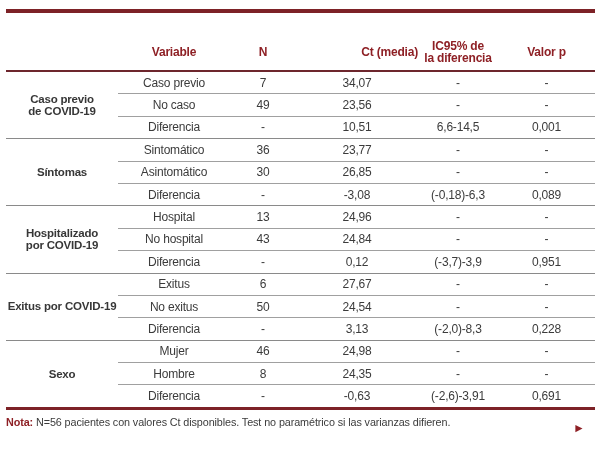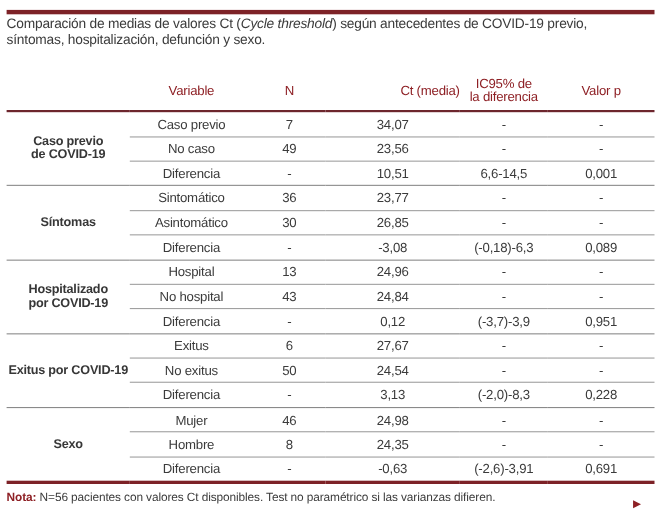--- a/index.html
+++ b/index.html
@@ -14,21 +14,21 @@
     margin:0;padding:0;width:602px;height:472px;overflow:hidden;background:#ffffff;
     font-family:"Liberation Sans","DejaVu Sans",sans-serif;
   }
   .page{width:602px;height:472px;box-sizing:border-box;padding:0 7px 0 6px;}
   .top-rule{margin-top:9px;height:4px;background:var(--rule_heavy);}
   .table-label{margin-top:3px;font-size:13px;line-height:14px;color:var(--accent);letter-spacing:-0.2px;}
   .caption{margin-top:1px;font-size:12.5px;line-height:14.6px;color:var(--text);letter-spacing:-0.2px;white-space:nowrap;}
   .caption i{font-style:italic;}
   table.ct-table{margin-top:21px;border-collapse:collapse;table-layout:fixed;width:589px;letter-spacing:-0.2px;}
   thead th{
-    height:36px;vertical-align:middle;font-size:12px;line-height:12.5px;font-weight:400;
+    height:36px;vertical-align:middle;font-size:12px;line-height:12.5px;font-weight:700;
     color:var(--accent);text-align:center;padding:0;border-bottom:2px solid var(--rule_header);
   }
   th.col-group{width:112px;}
   th.col-variable{width:112px;}
   th.col-n{width:66px;}
   th.col-ct{width:122px;text-align:right;}
   th.col-ic{width:80px;}
   th.col-p{width:97px;}
   tbody td{
     height:21.4px;padding:0;text-align:center;vertical-align:middle;
@@ -43,21 +43,20 @@
   .note-label{color:var(--accent);font-weight:700;}
   .arrow{color:var(--accent);font-size:12px;line-height:12px;margin-top:6px;margin-right:10px;}
 </style>
 </head>
 <body>
 
 <div class="page">
   <div class="top-rule"></div>
 
 
-  <div class="caption"><span>Comparación de medias de valores Ct (</span><i>Cycle threshold</i><span>) según antecedentes de COVID-19 previo,</span><br><span>síntomas, hospitalización, defunción y sexo.</span></div>
 
   <table class="ct-table">
     <thead>
       <tr>
         <th class="col-group"></th>
         <th class="col-variable">Variable</th>
         <th class="col-n">N</th>
         <th class="col-ct">Ct (media)</th>
         <th class="col-ic"><span>IC95% de</span><br><span>la diferencia</span></th>
         <th class="col-p">Valor p</th>

